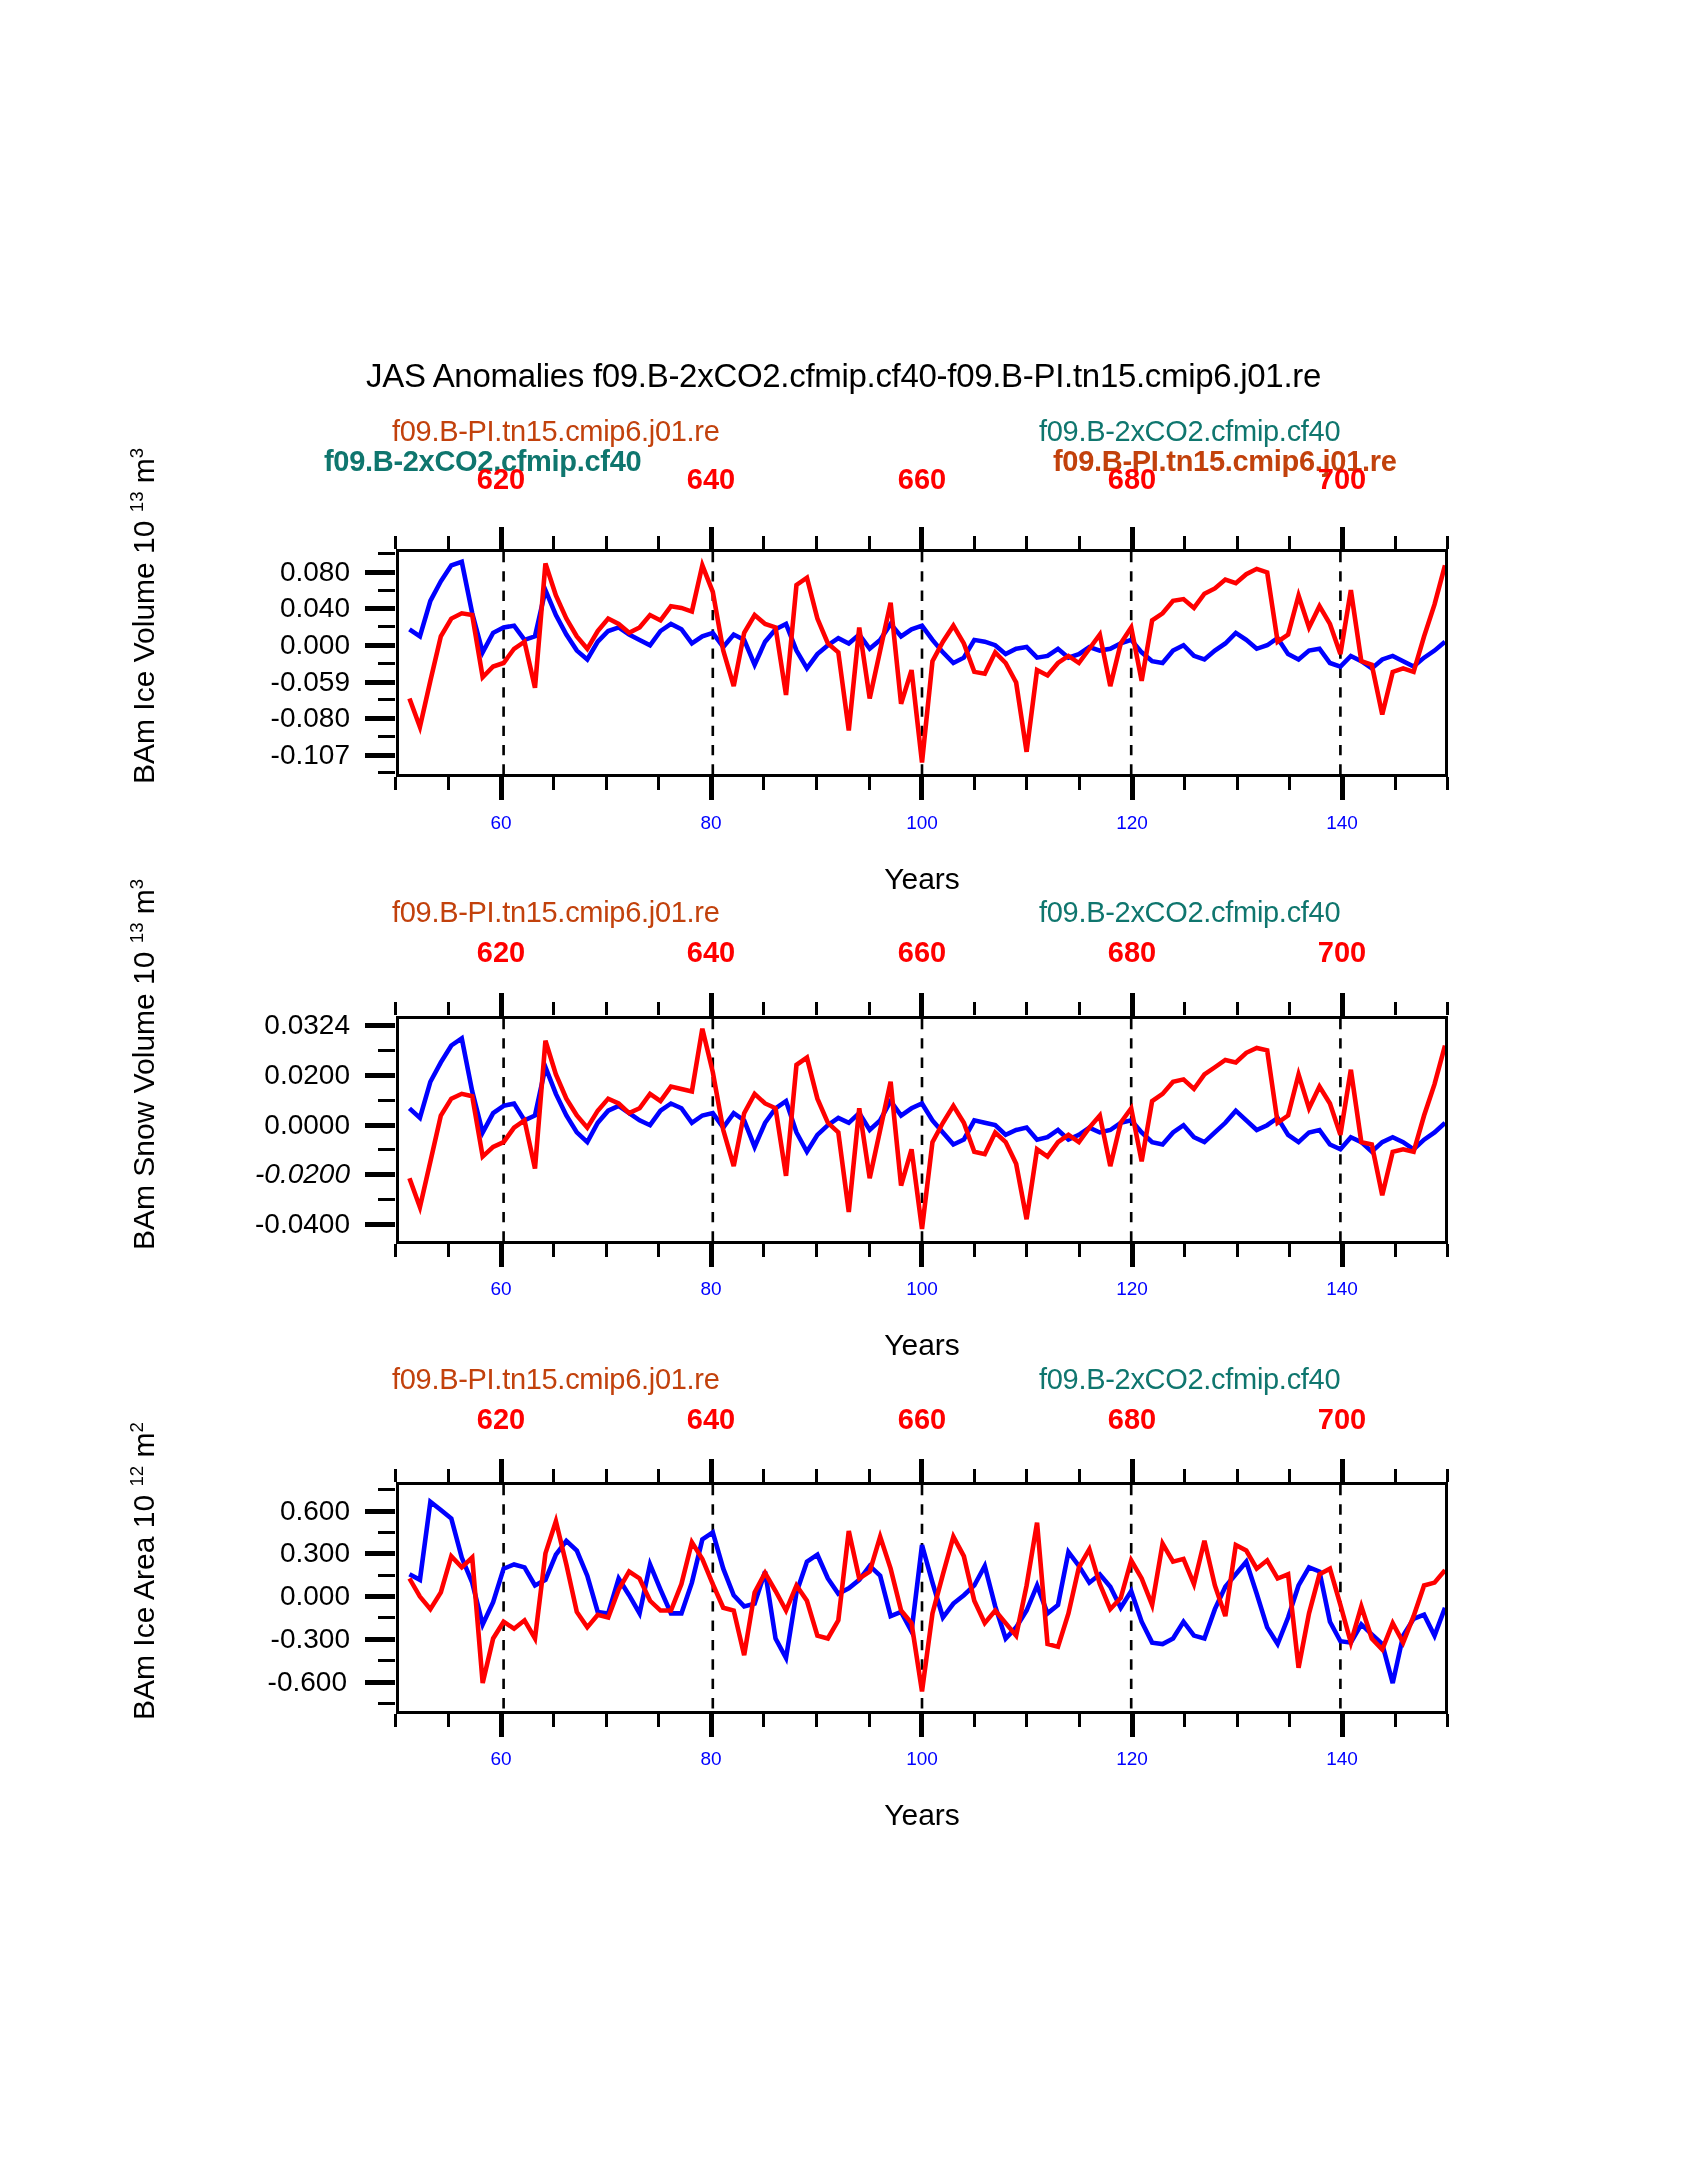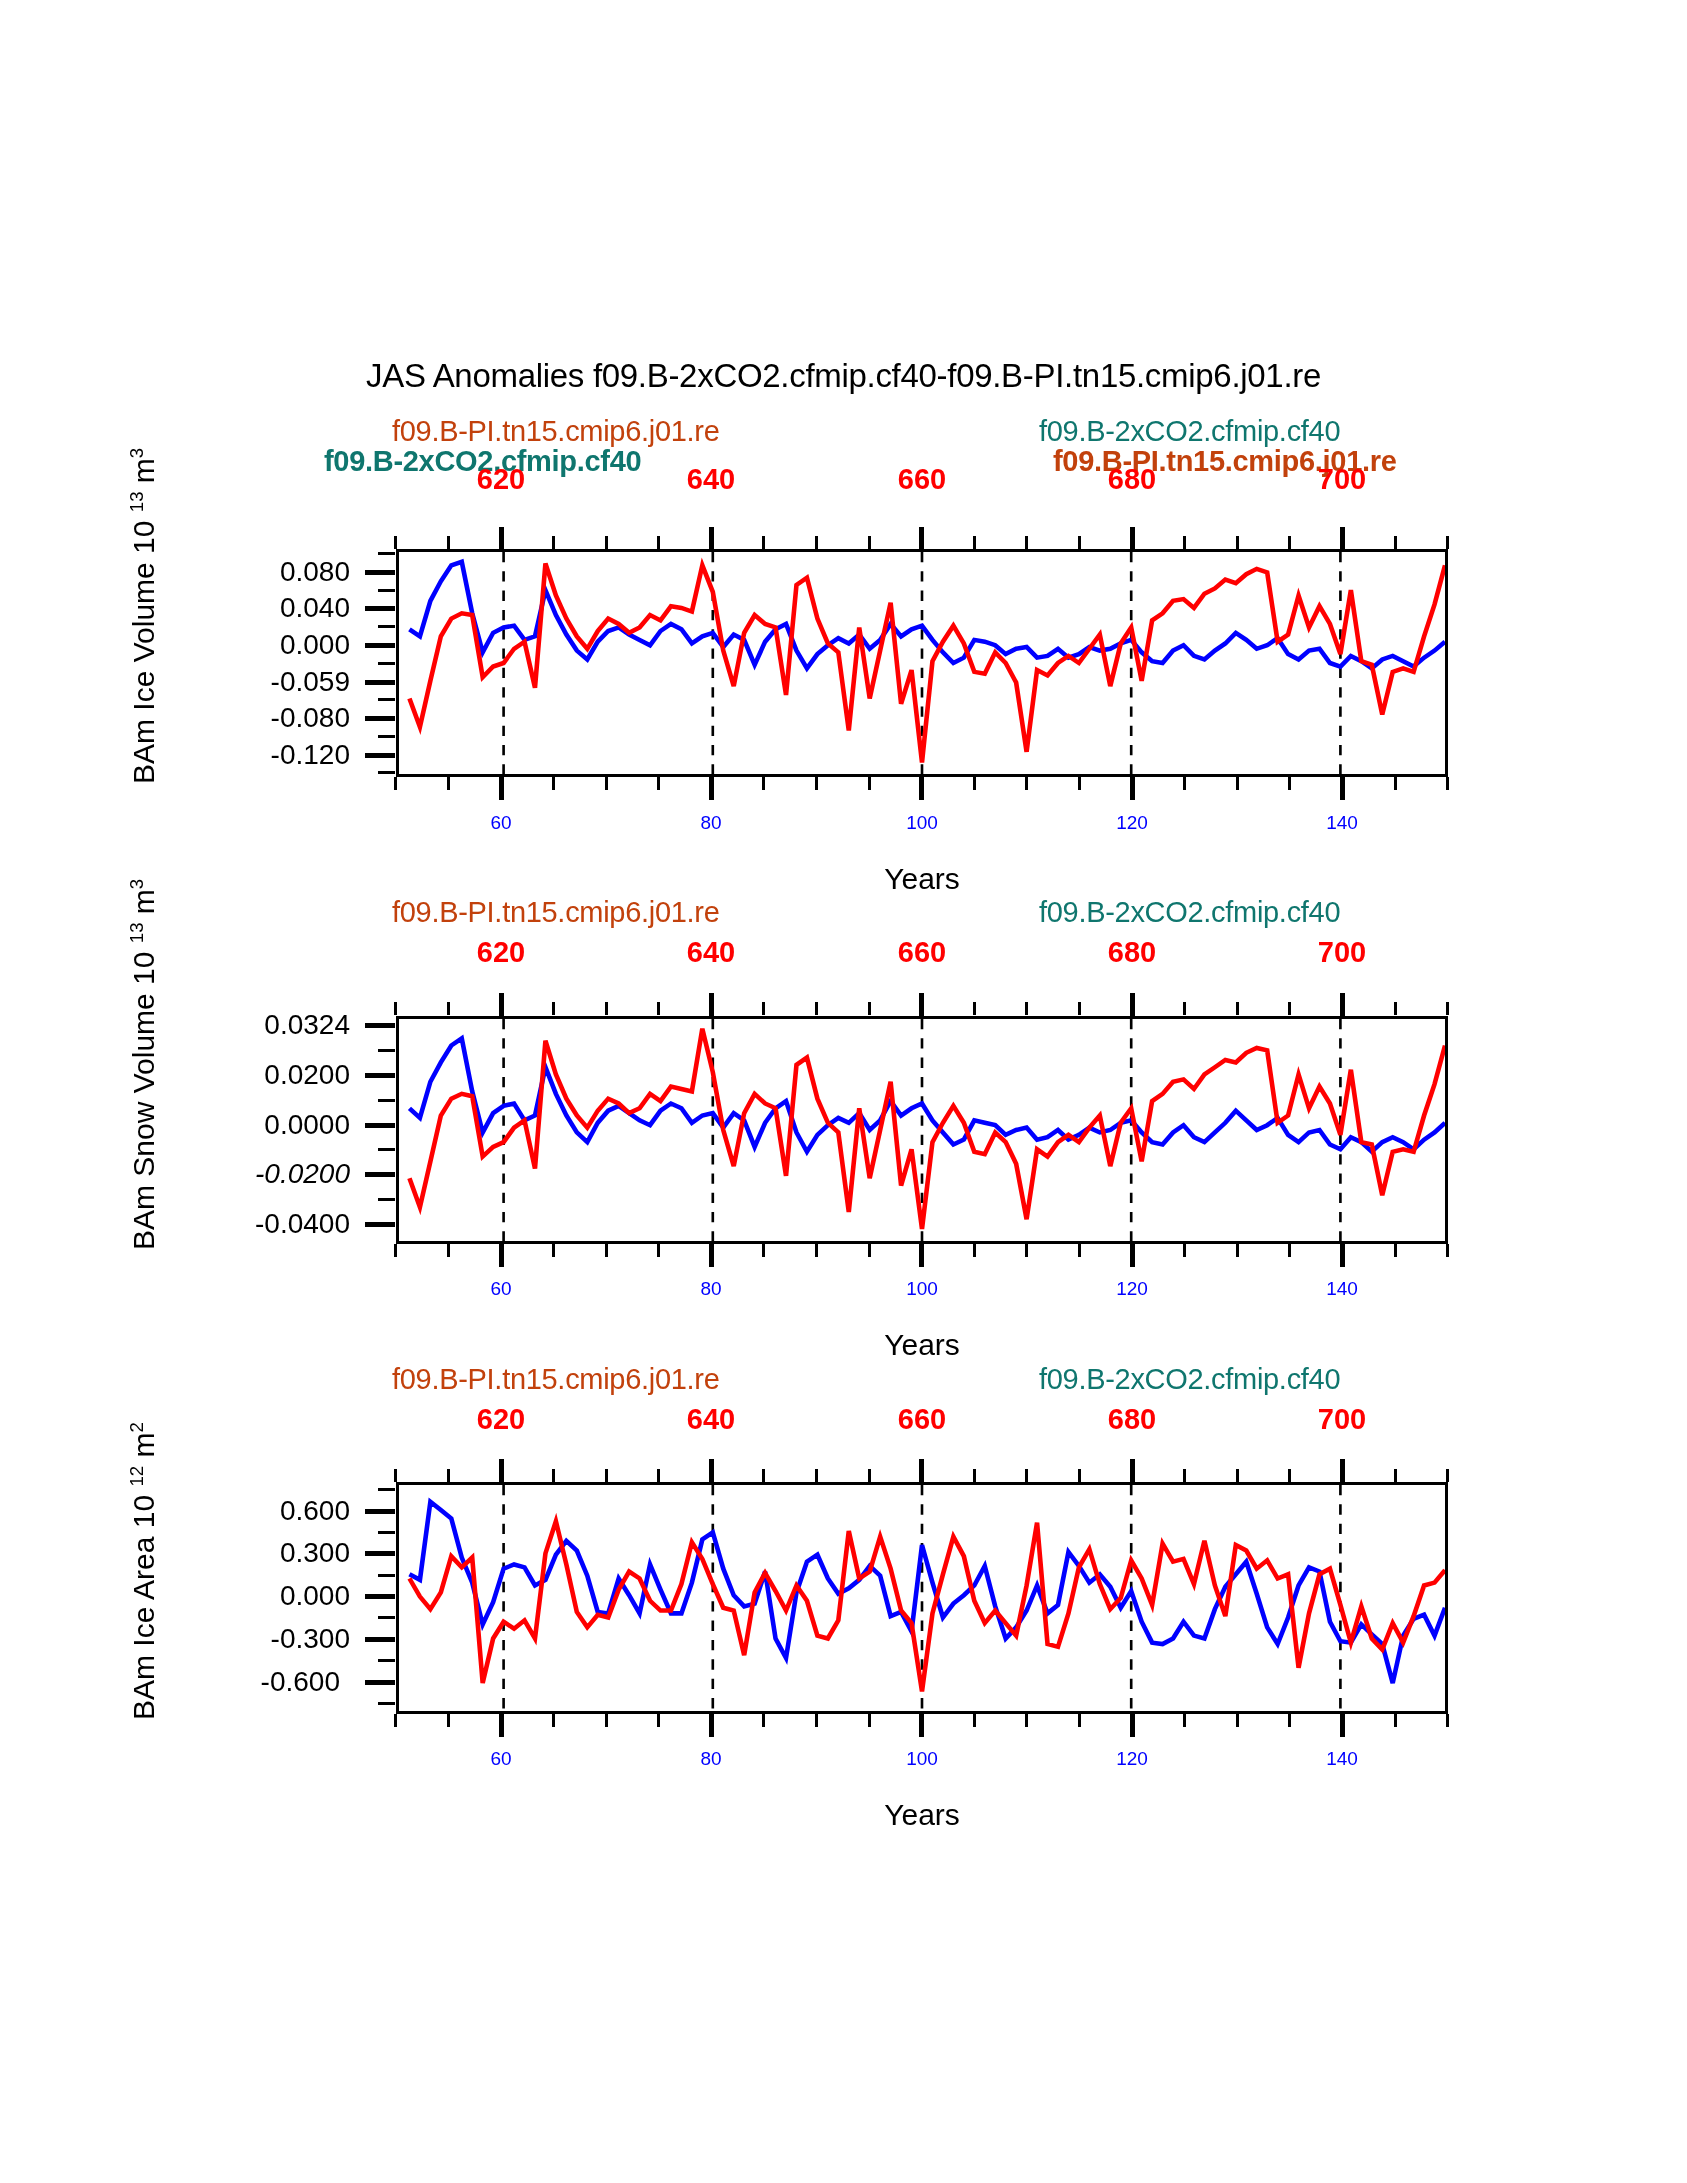--- a/index.html
+++ b/index.html
@@ -130,21 +130,21 @@
       <div class="ylab-text" style="left: 185px; top: 572px; width: 165px;">0.080</div>
       <div class="tick" style="left: 365px; top: 570px; width: 30px; height: 4.6px;"></div>
       <div class="ylab-text" style="left: 185px; top: 608px; width: 165px;">0.040</div>
       <div class="tick" style="left: 365px; top: 606px; width: 30px; height: 4.6px;"></div>
       <div class="ylab-text" style="left: 185px; top: 645px; width: 165px;">0.000</div>
       <div class="tick" style="left: 365px; top: 643px; width: 30px; height: 4.6px;"></div>
       <div class="ylab-text" style="left: 185px; top: 682px; width: 165px;">-0.059</div>
       <div class="tick" style="left: 365px; top: 680px; width: 30px; height: 4.6px;"></div>
       <div class="ylab-text" style="left: 185px; top: 718px; width: 165px;">-0.080</div>
       <div class="tick" style="left: 365px; top: 716px; width: 30px; height: 4.6px;"></div>
-      <div class="ylab-text" style="left: 185px; top: 755px; width: 165px;">-0.120</div>
+      <div class="ylab-text" style="left: 185px; top: 755px; width: 165px;">-0.107</div>
       <div class="tick" style="left: 365px; top: 753px; width: 30px; height: 4.6px;"></div>
       <div class="tick" style="left: 378px; top: 552px; width: 17px; height: 3.3px;"></div>
       <div class="tick" style="left: 378px; top: 589px; width: 17px; height: 3.3px;"></div>
       <div class="tick" style="left: 378px; top: 625px; width: 17px; height: 3.3px;"></div>
       <div class="tick" style="left: 378px; top: 662px; width: 17px; height: 3.3px;"></div>
       <div class="tick" style="left: 378px; top: 698px; width: 17px; height: 3.3px;"></div>
       <div class="tick" style="left: 378px; top: 735px; width: 17px; height: 3.3px;"></div>
       <div class="tick" style="left: 378px; top: 771px; width: 17px; height: 3.3px;"></div>
       <div class="ytitle" style="left: 126px; top: 784px;"><span>BAm Ice Volume 10 </span><sup>13</sup><span> m</span><sup>3</sup></div>
       <div class="plotbox" style="left: 396px; top: 549px; width: 1052px; height: 228px;">
@@ -301,21 +301,21 @@
       <div class="bottick-label" style="left: 1342px; top: 1748px;">140</div>
       <div class="axis-title" style="left: 922px; top: 1798px;">Years</div>
       <div class="ylab-text" style="left: 185px; top: 1511px; width: 165px;">0.600</div>
       <div class="tick" style="left: 365px; top: 1509px; width: 30px; height: 4.6px;"></div>
       <div class="ylab-text" style="left: 185px; top: 1553px; width: 165px;">0.300</div>
       <div class="tick" style="left: 365px; top: 1551px; width: 30px; height: 4.6px;"></div>
       <div class="ylab-text" style="left: 185px; top: 1596px; width: 165px;">0.000</div>
       <div class="tick" style="left: 365px; top: 1594px; width: 30px; height: 4.6px;"></div>
       <div class="ylab-text" style="left: 185px; top: 1639px; width: 165px;">-0.300</div>
       <div class="tick" style="left: 365px; top: 1637px; width: 30px; height: 4.6px;"></div>
-      <div class="ylab-text" style="left: 175px; top: 1682px; width: 165px;">-0.600</div>
+      <div class="ylab-text" style="left: 182px; top: 1682px; width: 165px;">-0.600</div>
       <div class="tick" style="left: 365px; top: 1680px; width: 30px; height: 4.6px;"></div>
       <div class="tick" style="left: 378px; top: 1488px; width: 17px; height: 3.3px;"></div>
       <div class="tick" style="left: 378px; top: 1531px; width: 17px; height: 3.3px;"></div>
       <div class="tick" style="left: 378px; top: 1574px; width: 17px; height: 3.3px;"></div>
       <div class="tick" style="left: 378px; top: 1616px; width: 17px; height: 3.3px;"></div>
       <div class="tick" style="left: 378px; top: 1659px; width: 17px; height: 3.3px;"></div>
       <div class="tick" style="left: 378px; top: 1702px; width: 17px; height: 3.3px;"></div>
       <div class="ytitle" style="left: 126px; top: 1720px;"><span>BAm Ice Area 10 </span><sup>12</sup><span> m</span><sup>2</sup></div>
       <div class="plotbox" style="left: 396px; top: 1482px; width: 1052px; height: 232px;">
         <svg class="series-svg" viewBox="0 0 1590 350" preserveAspectRatio="none">

